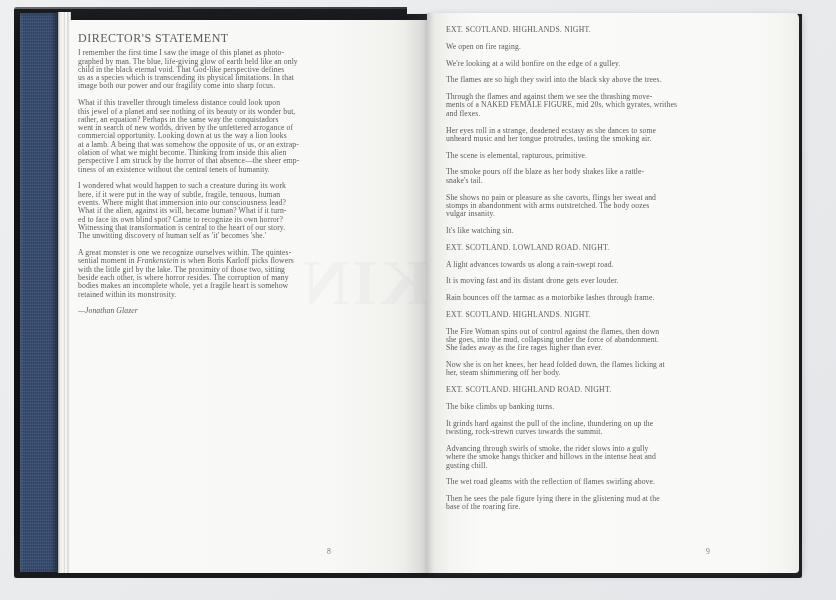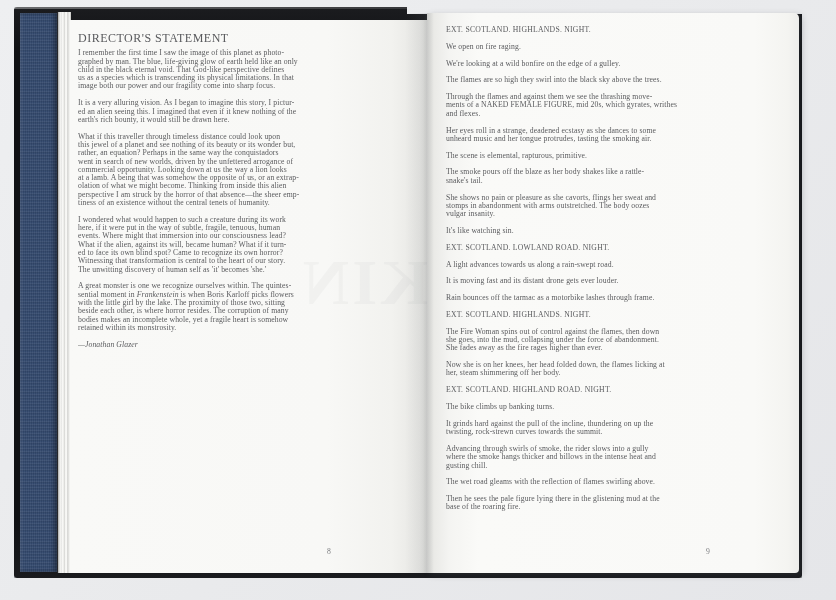--- a/index.html
+++ b/index.html
@@ -89,23 +89,20 @@
   <div class="page page-left">
     <div class="watermark">KIN</div>
     <div class="text-block text-left">
       <div class="page-title">DIRECTOR'S STATEMENT</div>
       <div id="statement-paragraphs">
           <div class="para">I remember the first time I saw the image of this planet as photo-
 graphed by man. The blue, life-giving glow of earth held like an only
 child in the black eternal void. That God-like perspective defines
 us as a species which is transcending its physical limitations. In that
 image both our power and our fragility come into sharp focus.</div>
-          <div class="para">It is a very alluring vision. As I began to imagine this story, I pictur-
-ed an alien seeing this. I imagined that even if it knew nothing of the
-earth's rich bounty, it would still be drawn here.</div>
           <div class="para">What if this traveller through timeless distance could look upon
 this jewel of a planet and see nothing of its beauty or its wonder but,
 rather, an equation? Perhaps in the same way the conquistadors
 went in search of new worlds, driven by the unfettered arrogance of
 commercial opportunity. Looking down at us the way a lion looks
 at a lamb. A being that was somehow the opposite of us, or an extrap-
 olation of what we might become. Thinking from inside this alien
 perspective I am struck by the horror of that absence—the sheer emp-
 tiness of an existence without the central tenets of humanity.</div>
           <div class="para">I wondered what would happen to such a creature during its work

